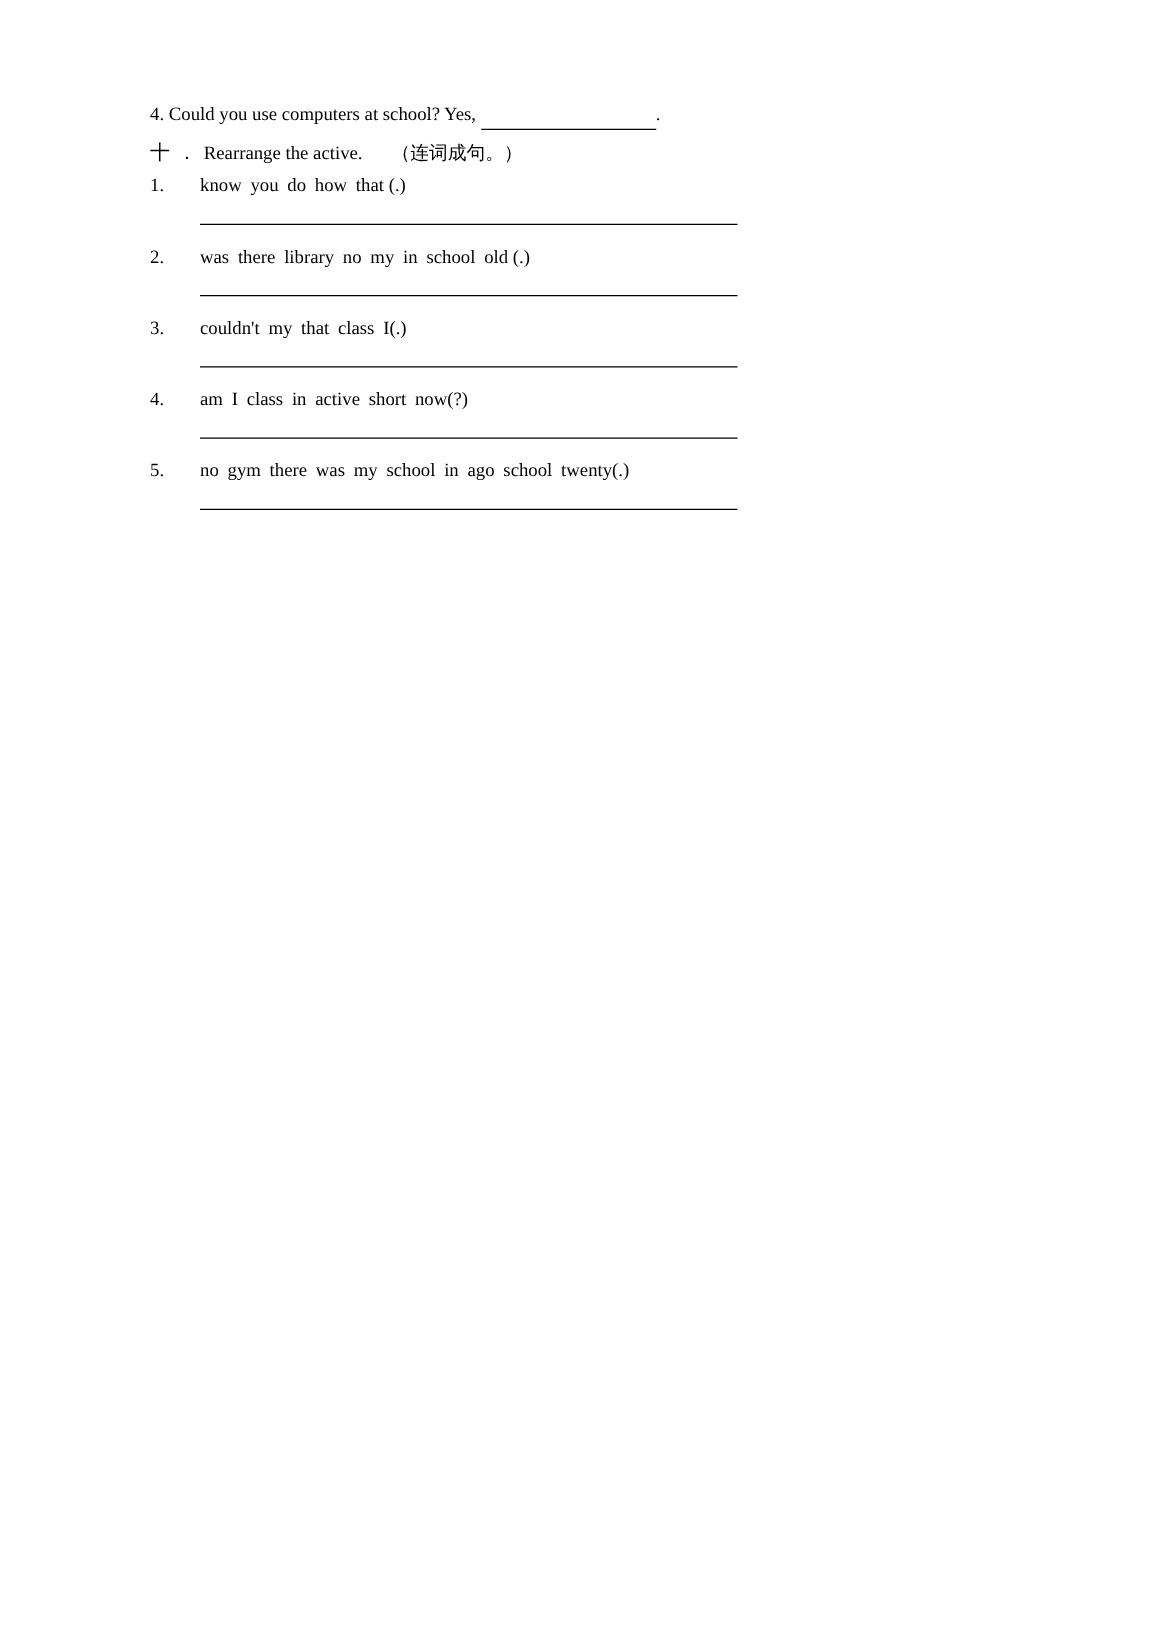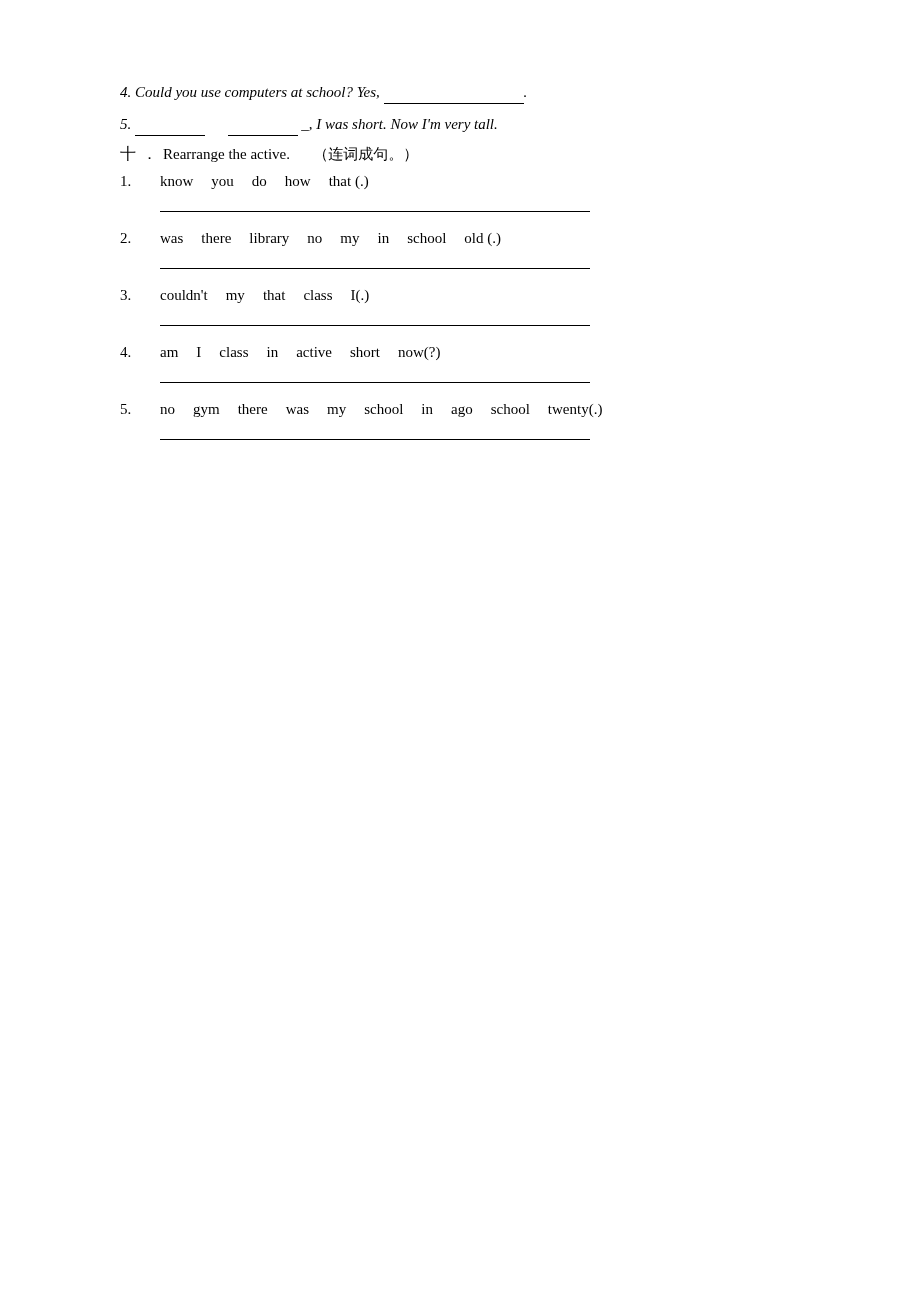--- a/index.html
+++ b/index.html
@@ -18,21 +18,20 @@
       padding: 80px 120px 80px 120px;
     }
 
     .content-area {
       max-width: 700px;
     }
 
     .question-line {
       margin-bottom: 8px;
       line-height: 1.6;
-      font-style: italic;
     }
 
     .section-header {
       margin-top: 6px;
       margin-bottom: 8px;
       display: flex;
       align-items: baseline;
       gap: 6px;
     }
 
@@ -51,21 +50,21 @@
       margin-bottom: 4px;
     }
 
     .item-number {
       min-width: 40px;
       display: inline-block;
     }
 
     .words-container {
       display: flex;
-      gap: 18px;
+      gap: 7px;
       flex-wrap: wrap;
       align-items: flex-start;
     }
 
     .answer-line {
       border-bottom: 1px solid #000000;
       width: 430px;
       margin-left: 40px;
       margin-top: 2px;
       height: 18px;
@@ -87,27 +86,20 @@
   </style>
 </head>
 <body>
 
 <div class="content-area">
 
   <div class="question-line">
     <span>4. Could you use computers at school?   Yes, </span><span class="blank-long"></span><span>.</span>
   </div>
 
-  <div class="question-line">
-    <span>5.</span>
-    <span class="blank-short"></span>
-    &nbsp;&nbsp;&nbsp;&nbsp;
-    <span class="blank-short"></span>
-    <span>_, I was short. Now I'm very tall.</span>
-  </div>
 
   <div class="section-header">
     <span class="section-symbol">十</span>
     <span>．</span>
     <span>Rearrange the active.</span>
     &nbsp;&nbsp;&nbsp;
     <span>（连词成句。）</span>
   </div>
 
   <div>

